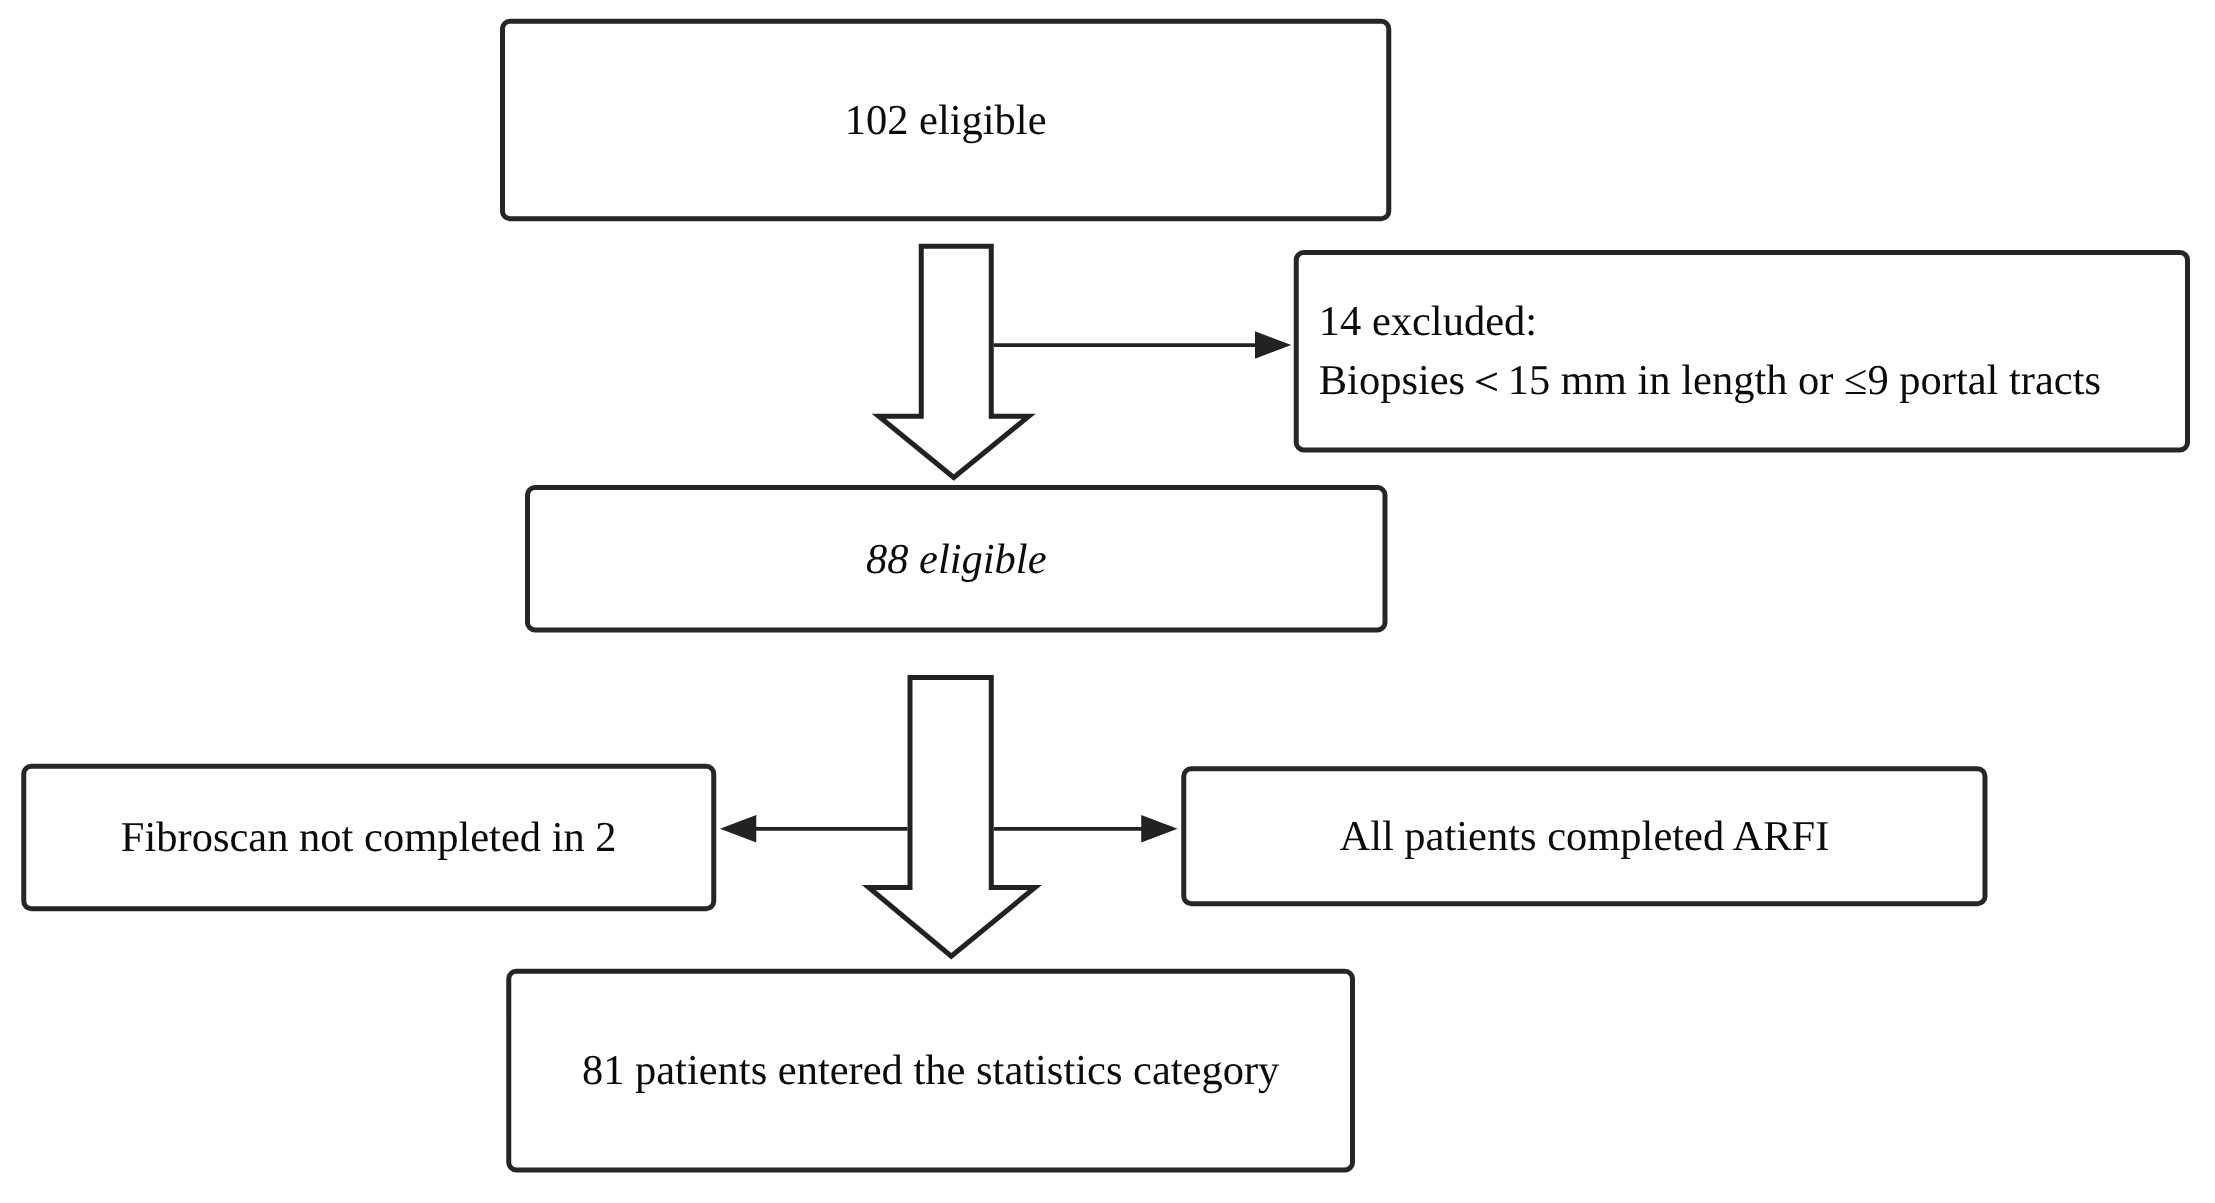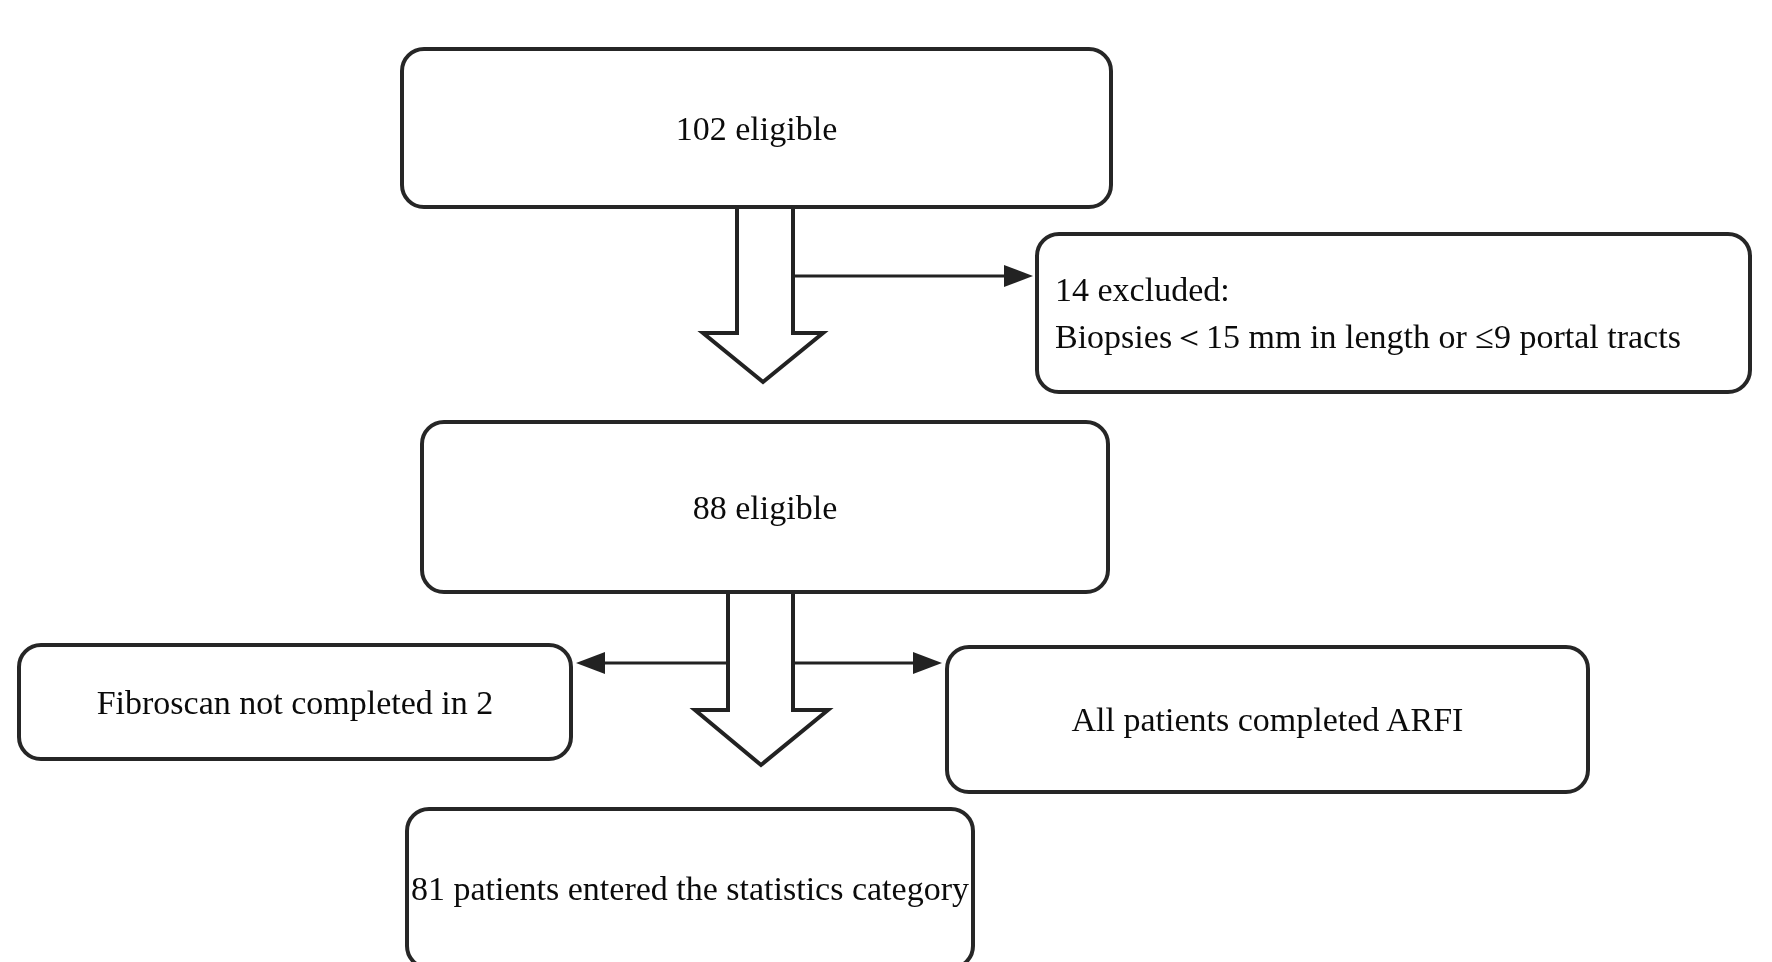--- a/index.html
+++ b/index.html
@@ -17,44 +17,43 @@
     color:var(--text-color);
     overflow:hidden;
   }
   .arrow-layer{
     position:absolute;left:0;top:0;width:1772px;height:962px;
   }
   .node{
     position:absolute;
     box-sizing:border-box;
     border:4px solid var(--border-color);
-    border-radius:24px;
+    border-radius:8px;
     background:var(--bg-color);
     display:flex;
     flex-direction:column;
     justify-content:center;
     align-items:center;
     font-size:34px;
     line-height:47px;
     text-align:center;
-    margin-top:32px;
   }
   .node.left-align{
     align-items:flex-start;
     text-align:left;
     padding-left:16px;
     padding-right:8px;
   }
   .node-line{white-space:nowrap;}
   #node-top     {left:400px; top:15px;  width:713px; height:162px;}
   #node-excluded{left:1035px;top:200px; width:717px; height:162px;text-align:center;}
-  #node-mid     {left:420px; top:388px; width:690px; height:174px;}
+  #node-mid     {left:420px; top:388px; width:690px; height:118px;font-style:italic;}
   #node-left    {left:17px;  top:611px; width:556px; height:118px;}
-  #node-right   {left:945px; top:613px; width:645px; height:149px;}
-  #node-bottom  {left:405px; top:775px; width:570px; height:163px;}
+  #node-right   {left:945px; top:613px; width:645px; height:112px;}
+  #node-bottom  {left:405px; top:775px; width:679px; height:163px;}
   .block-arrow{fill:var(--bg-color);stroke:var(--line-color);stroke-width:4;stroke-linejoin:miter;}
   .thin-line{stroke:var(--line-color);stroke-width:3;fill:none;}
   .head{fill:var(--line-color);stroke:none;}
 </style>
 </head>
 <body>
 
 <div class="canvas">
 
   <svg class="arrow-layer" viewBox="0 0 1772 962" xmlns="http://www.w3.org/2000/svg">

